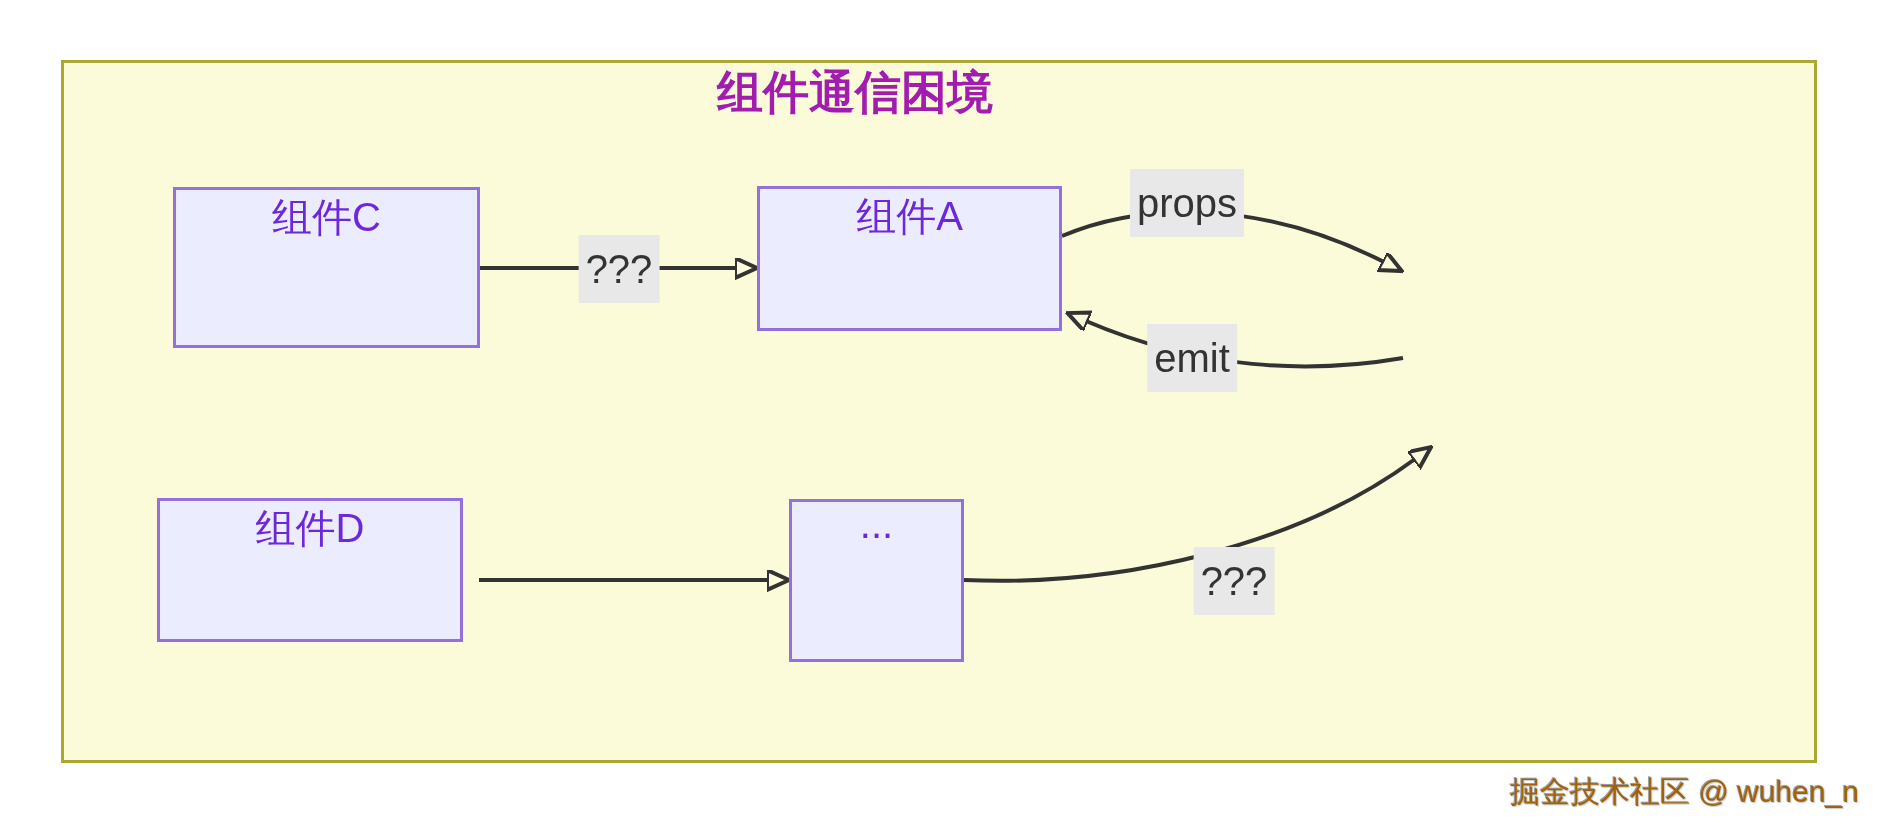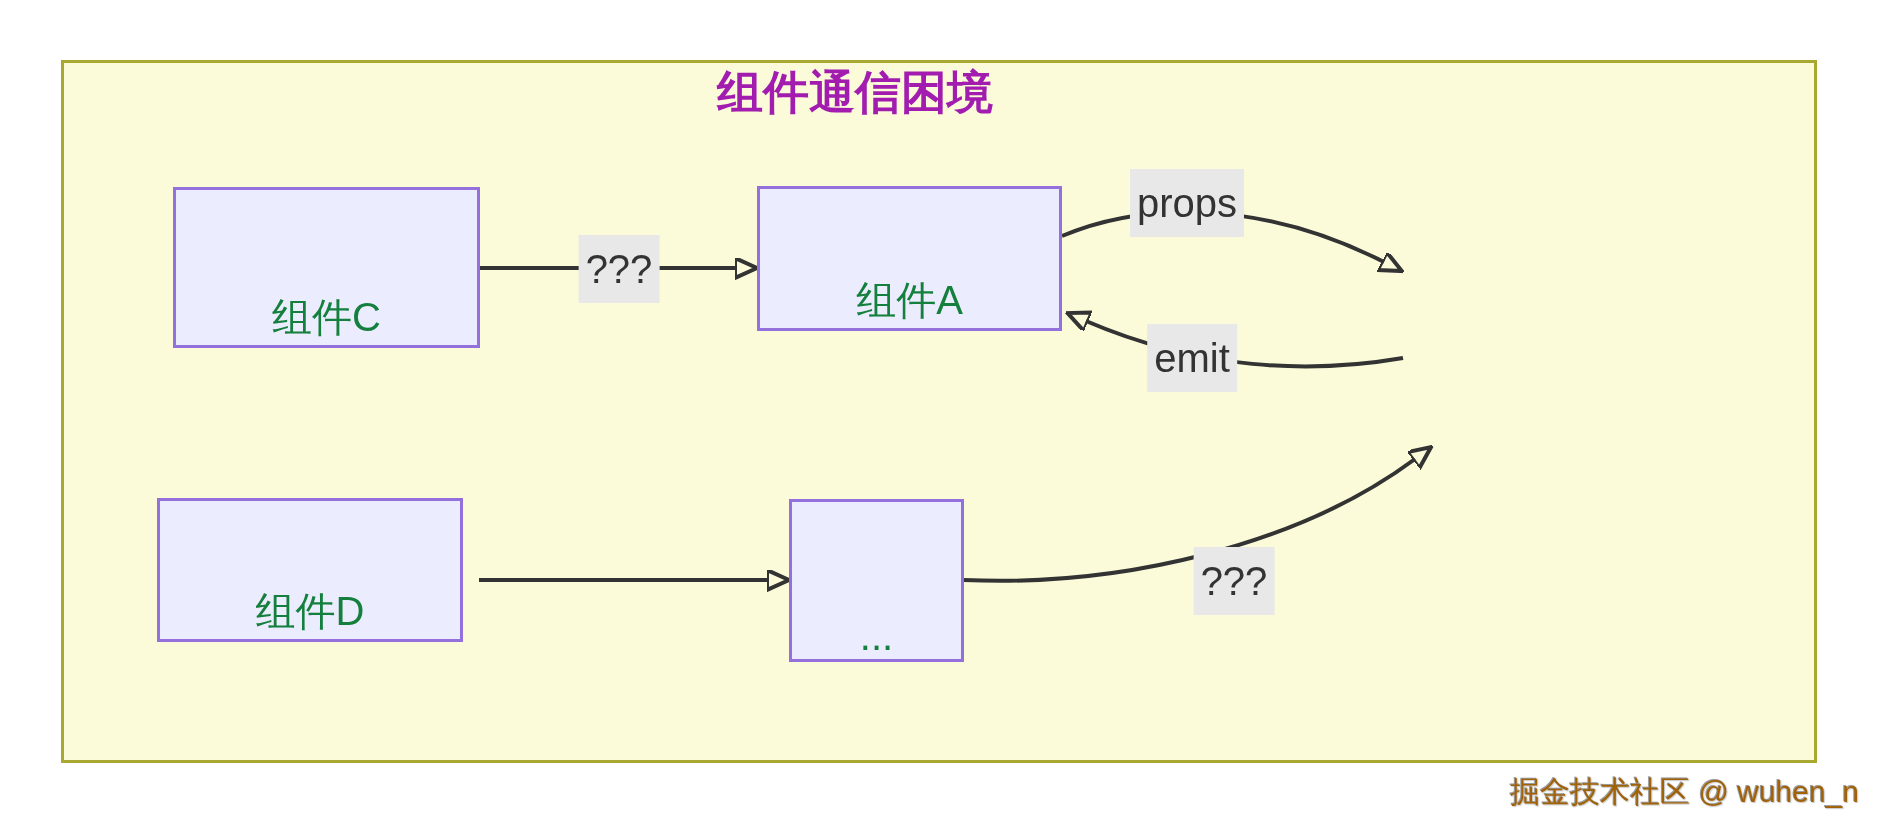--- a/index.html
+++ b/index.html
@@ -49,24 +49,24 @@
     stroke: #333333;
     stroke-width: 4px;
   }
   
   .node {
     position: absolute;
     background: #ececff;
     border: 3px solid #9370db;
     box-sizing: border-box;
     display: flex;
-    align-items: flex-end;
+    align-items: flex-start;
     justify-content: center;
     font-size: 40px;
-    color: #15803d;
+    color: #6d28d9;
     white-space: nowrap;
   }
   .node-c    { left: 173px; top: 187px; width: 307px; height: 161px; }
   .node-a    { left: 757px; top: 186px; width: 305px; height: 145px; }
   .node-b    { left: 1403px; top: 277px; width: 300px; height: 162px; }
   .node-d    { left: 157px; top: 498px; width: 306px; height: 144px; }
   .node-more { left: 789px; top: 499px; width: 175px; height: 163px; }
   
   .edge-label {
     position: absolute;

